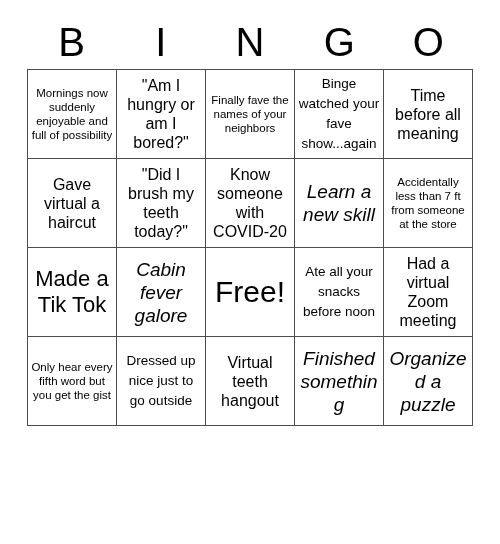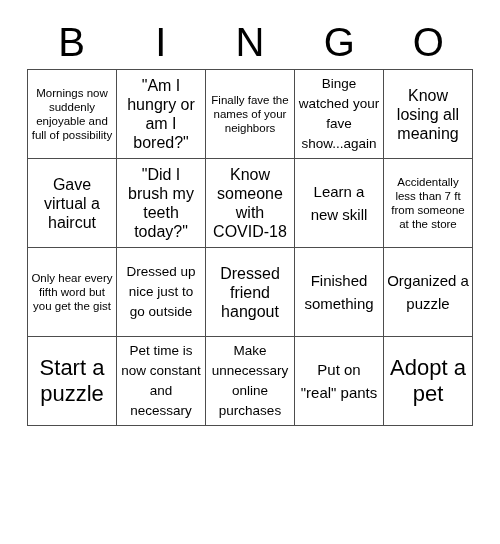--- a/index.html
+++ b/index.html
@@ -57,21 +57,21 @@
   }
   .grid td .cell-text {
     display: block;
     width: 100%;
     word-wrap: break-word;
   }
   
   .fs-xs .cell-text { font-size: 11.5px; line-height: 14px; }
   .fs-s  .cell-text { font-size: 13.5px; line-height: 20px; }
   .fs-m  .cell-text { font-size: 16px;   line-height: 19px; }
-  .fs-l  .cell-text { font-size: 15px;   line-height: 23px; }
+  .fs-l  .cell-text { font-size: 19px;   line-height: 23px; font-style: italic; }
   .fs-xl .cell-text { font-size: 22px;   line-height: 26px; }
   .fs-free .cell-text { font-size: 30px; line-height: 34px; }
 </style>
 </head>
 <body>
 
 <div class="card">
 
   <div class="header-row">
     <div class="header-cell">B</div>
@@ -90,70 +90,70 @@
         <td class="fs-m">
             <span class="cell-text">"Am I hungry or am I bored?"</span>
           </td>
         <td class="fs-xs">
             <span class="cell-text">Finally fave the names of your neighbors</span>
           </td>
         <td class="fs-s">
             <span class="cell-text">Binge watched your fave show...again</span>
           </td>
         <td class="fs-m">
-            <span class="cell-text">Know losing all meaning</span>
+            <span class="cell-text">Time before all meaning</span>
           </td>
       </tr>
       <tr>
         <td class="fs-m">
             <span class="cell-text">Gave virtual a haircut</span>
           </td>
         <td class="fs-m">
             <span class="cell-text">"Did I brush my teeth today?"</span>
           </td>
         <td class="fs-m">
-            <span class="cell-text">Know someone with COVID-18</span>
+            <span class="cell-text">Know someone with COVID-20</span>
           </td>
         <td class="fs-l">
             <span class="cell-text">Learn a new skill</span>
           </td>
         <td class="fs-xs">
             <span class="cell-text">Accidentally less than 7 ft from someone at the store</span>
+          </td>
+      </tr>
+      <tr>
+        <td class="fs-xl">
+            <span class="cell-text">Made a Tik Tok</span>
+          </td>
+        <td class="fs-l">
+            <span class="cell-text">Cabin fever galore</span>
+          </td>
+        <td class="fs-free">
+            <span class="cell-text">Free!</span>
+          </td>
+        <td class="fs-s">
+            <span class="cell-text">Ate all your snacks before noon</span>
+          </td>
+        <td class="fs-m">
+            <span class="cell-text">Had a virtual Zoom meeting</span>
           </td>
       </tr>
       <tr>
         <td class="fs-xs">
             <span class="cell-text">Only hear every fifth word but you get the gist</span>
           </td>
         <td class="fs-s">
             <span class="cell-text">Dressed up nice just to go outside</span>
           </td>
         <td class="fs-m">
-            <span class="cell-text">Dressed friend hangout</span>
+            <span class="cell-text">Virtual teeth hangout</span>
           </td>
         <td class="fs-l">
             <span class="cell-text">Finished something</span>
           </td>
         <td class="fs-l">
             <span class="cell-text">Organized a puzzle</span>
           </td>
       </tr>
-      <tr>
-        <td class="fs-xl">
-            <span class="cell-text">Start a puzzle</span>
-          </td>
-        <td class="fs-s">
-            <span class="cell-text">Pet time is now constant and necessary</span>
-          </td>
-        <td class="fs-s">
-            <span class="cell-text">Make unnecessary online purchases</span>
-          </td>
-        <td class="fs-l">
-            <span class="cell-text">Put on "real" pants</span>
-          </td>
-        <td class="fs-xl">
-            <span class="cell-text">Adopt a pet</span>
-          </td>
-      </tr>
     </tbody>
   </table>
 
 </div>
 
 </body></html>

